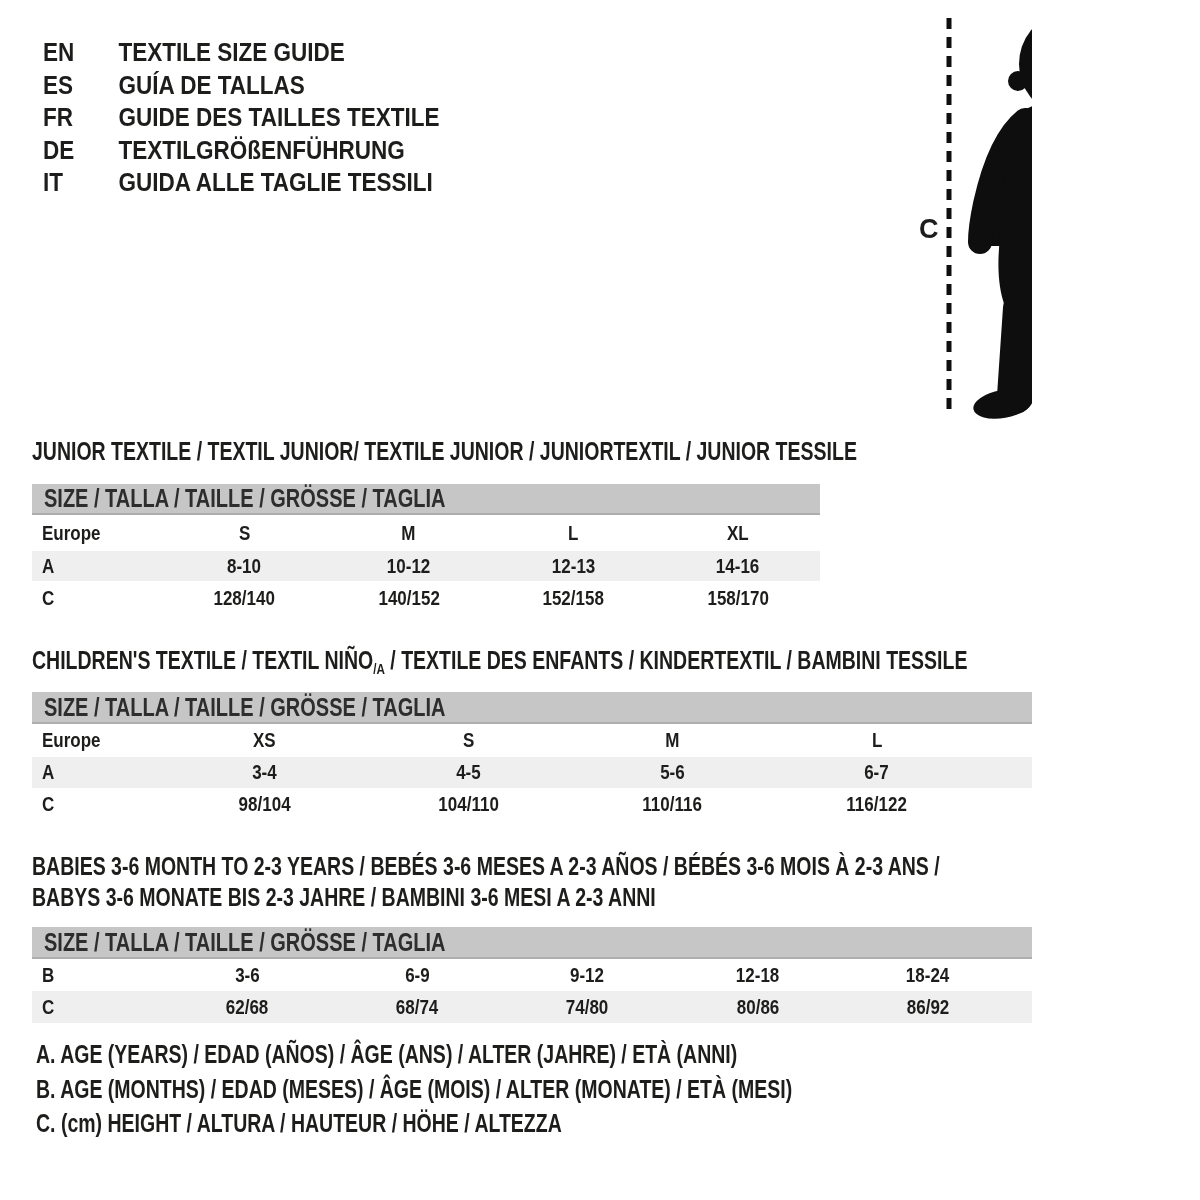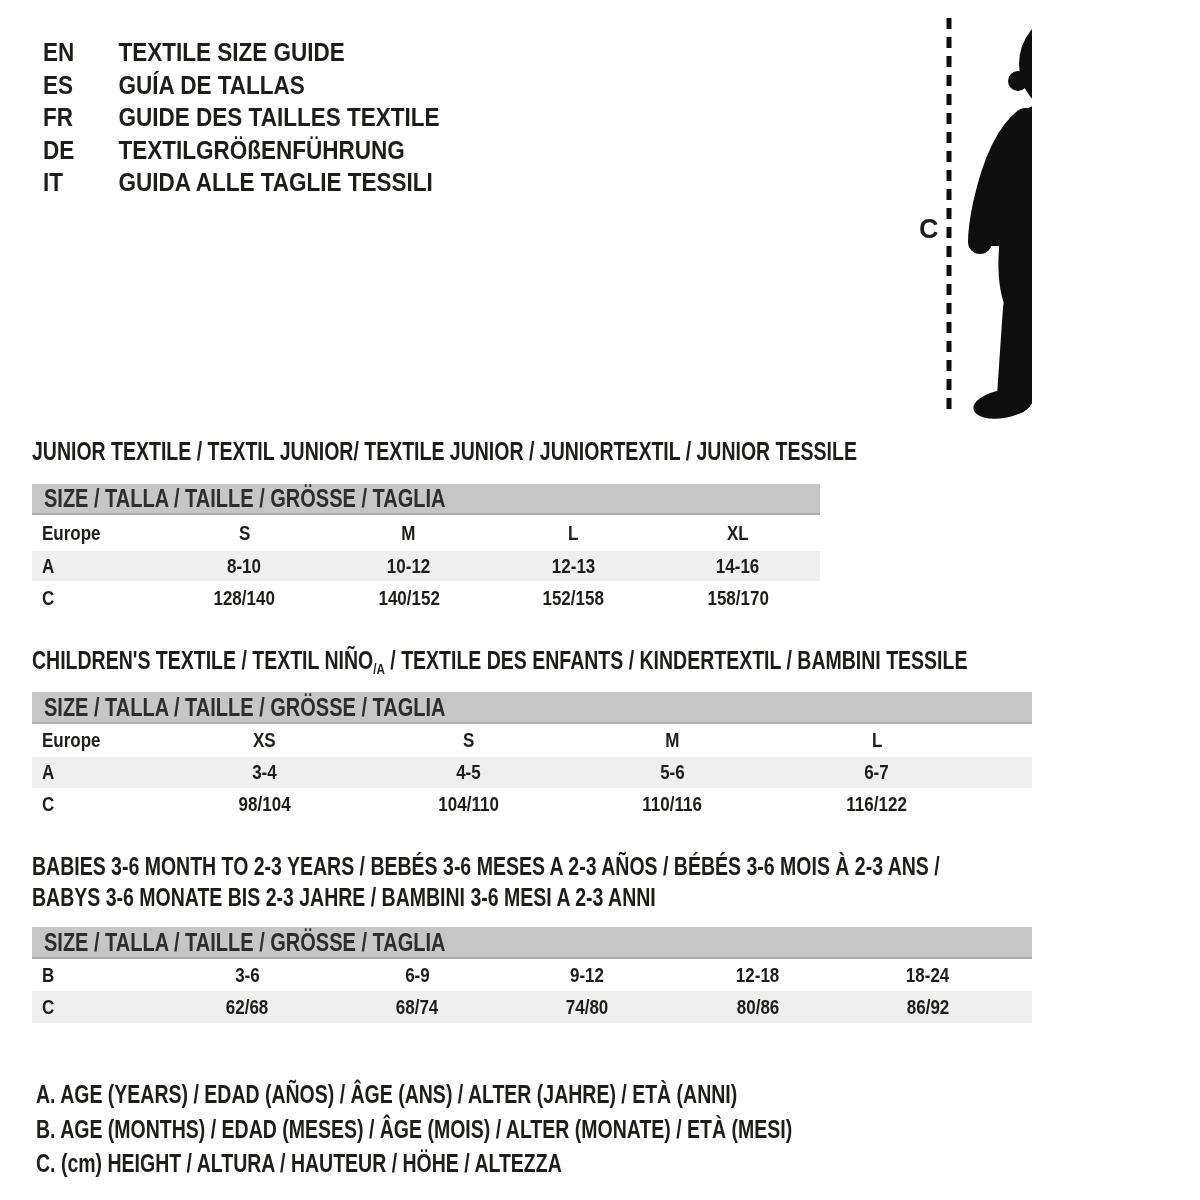--- a/index.html
+++ b/index.html
@@ -27,21 +27,21 @@
   .tbl td .sx { transform:scaleX(0.85); transform-origin:50% 50%; }
   .tbl td.lbl { text-align:left; padding-left:10px; }
   .tbl td.lbl .sx { transform-origin:0 50%; }
   tr.bar { background:#c6c6c6; border-bottom:2px solid #aeaeae; }
   tr.bar td { text-align:left; padding-left:12px; font-size:25px; color:#2d2d2d; }
   tr.bar td .sx { transform:scaleX(0.8); transform-origin:0 50%; }
   tr.alt { background:#efeff0; }.h30{height:30px}.h31{height:31px}.h32{height:32px}
   .h33{height:33px}.h34{height:34px}.h37{height:37px}
 
   
-  .legend { position:absolute; left:36px; top:1077px; }
+  .legend { position:absolute; left:36px; top:1037px; }
   .legend-line { font-size:25px; line-height:34.5px; transform:scaleX(0.78);
                  transform-origin:0 0; white-space:nowrap; }
 
   
   .figure { position:absolute; left:915px; top:8px; width:252px; height:416px; }
   .c-label { position:absolute; left:4px; top:206px; font-size:27px; }
   .figure svg { position:absolute; left:0; top:0; }
 </style>
 </head>
 <body>

